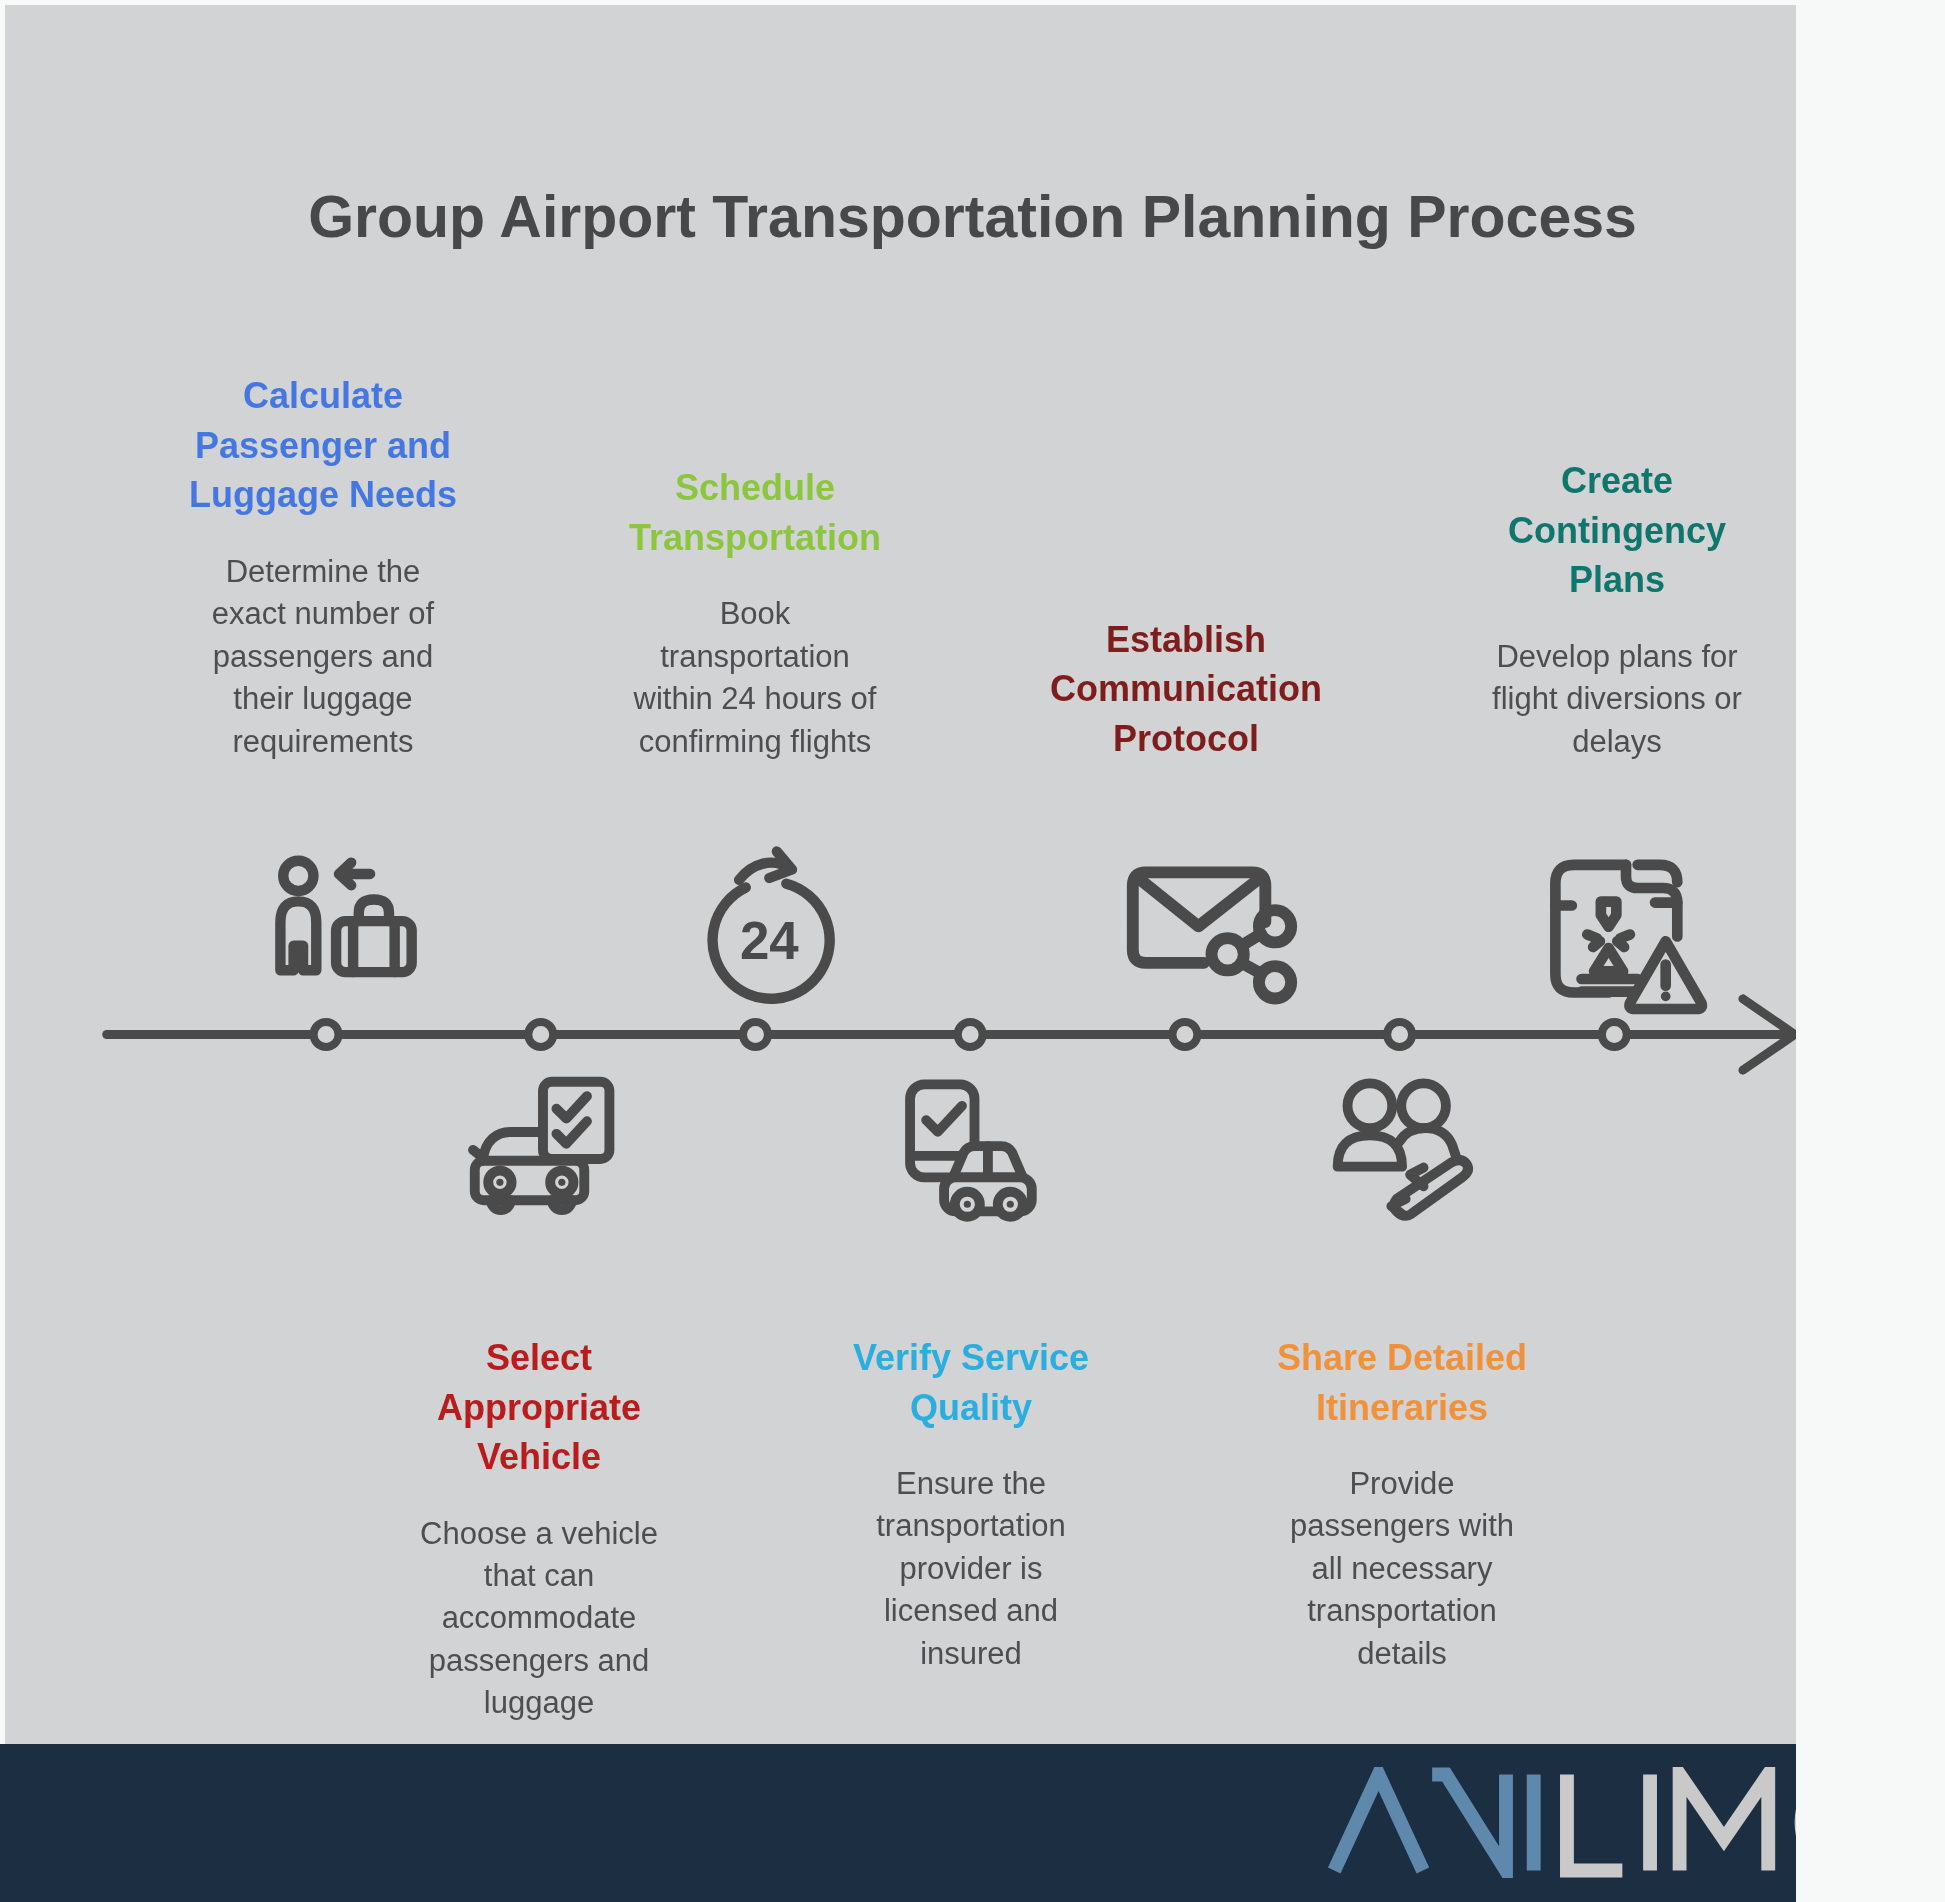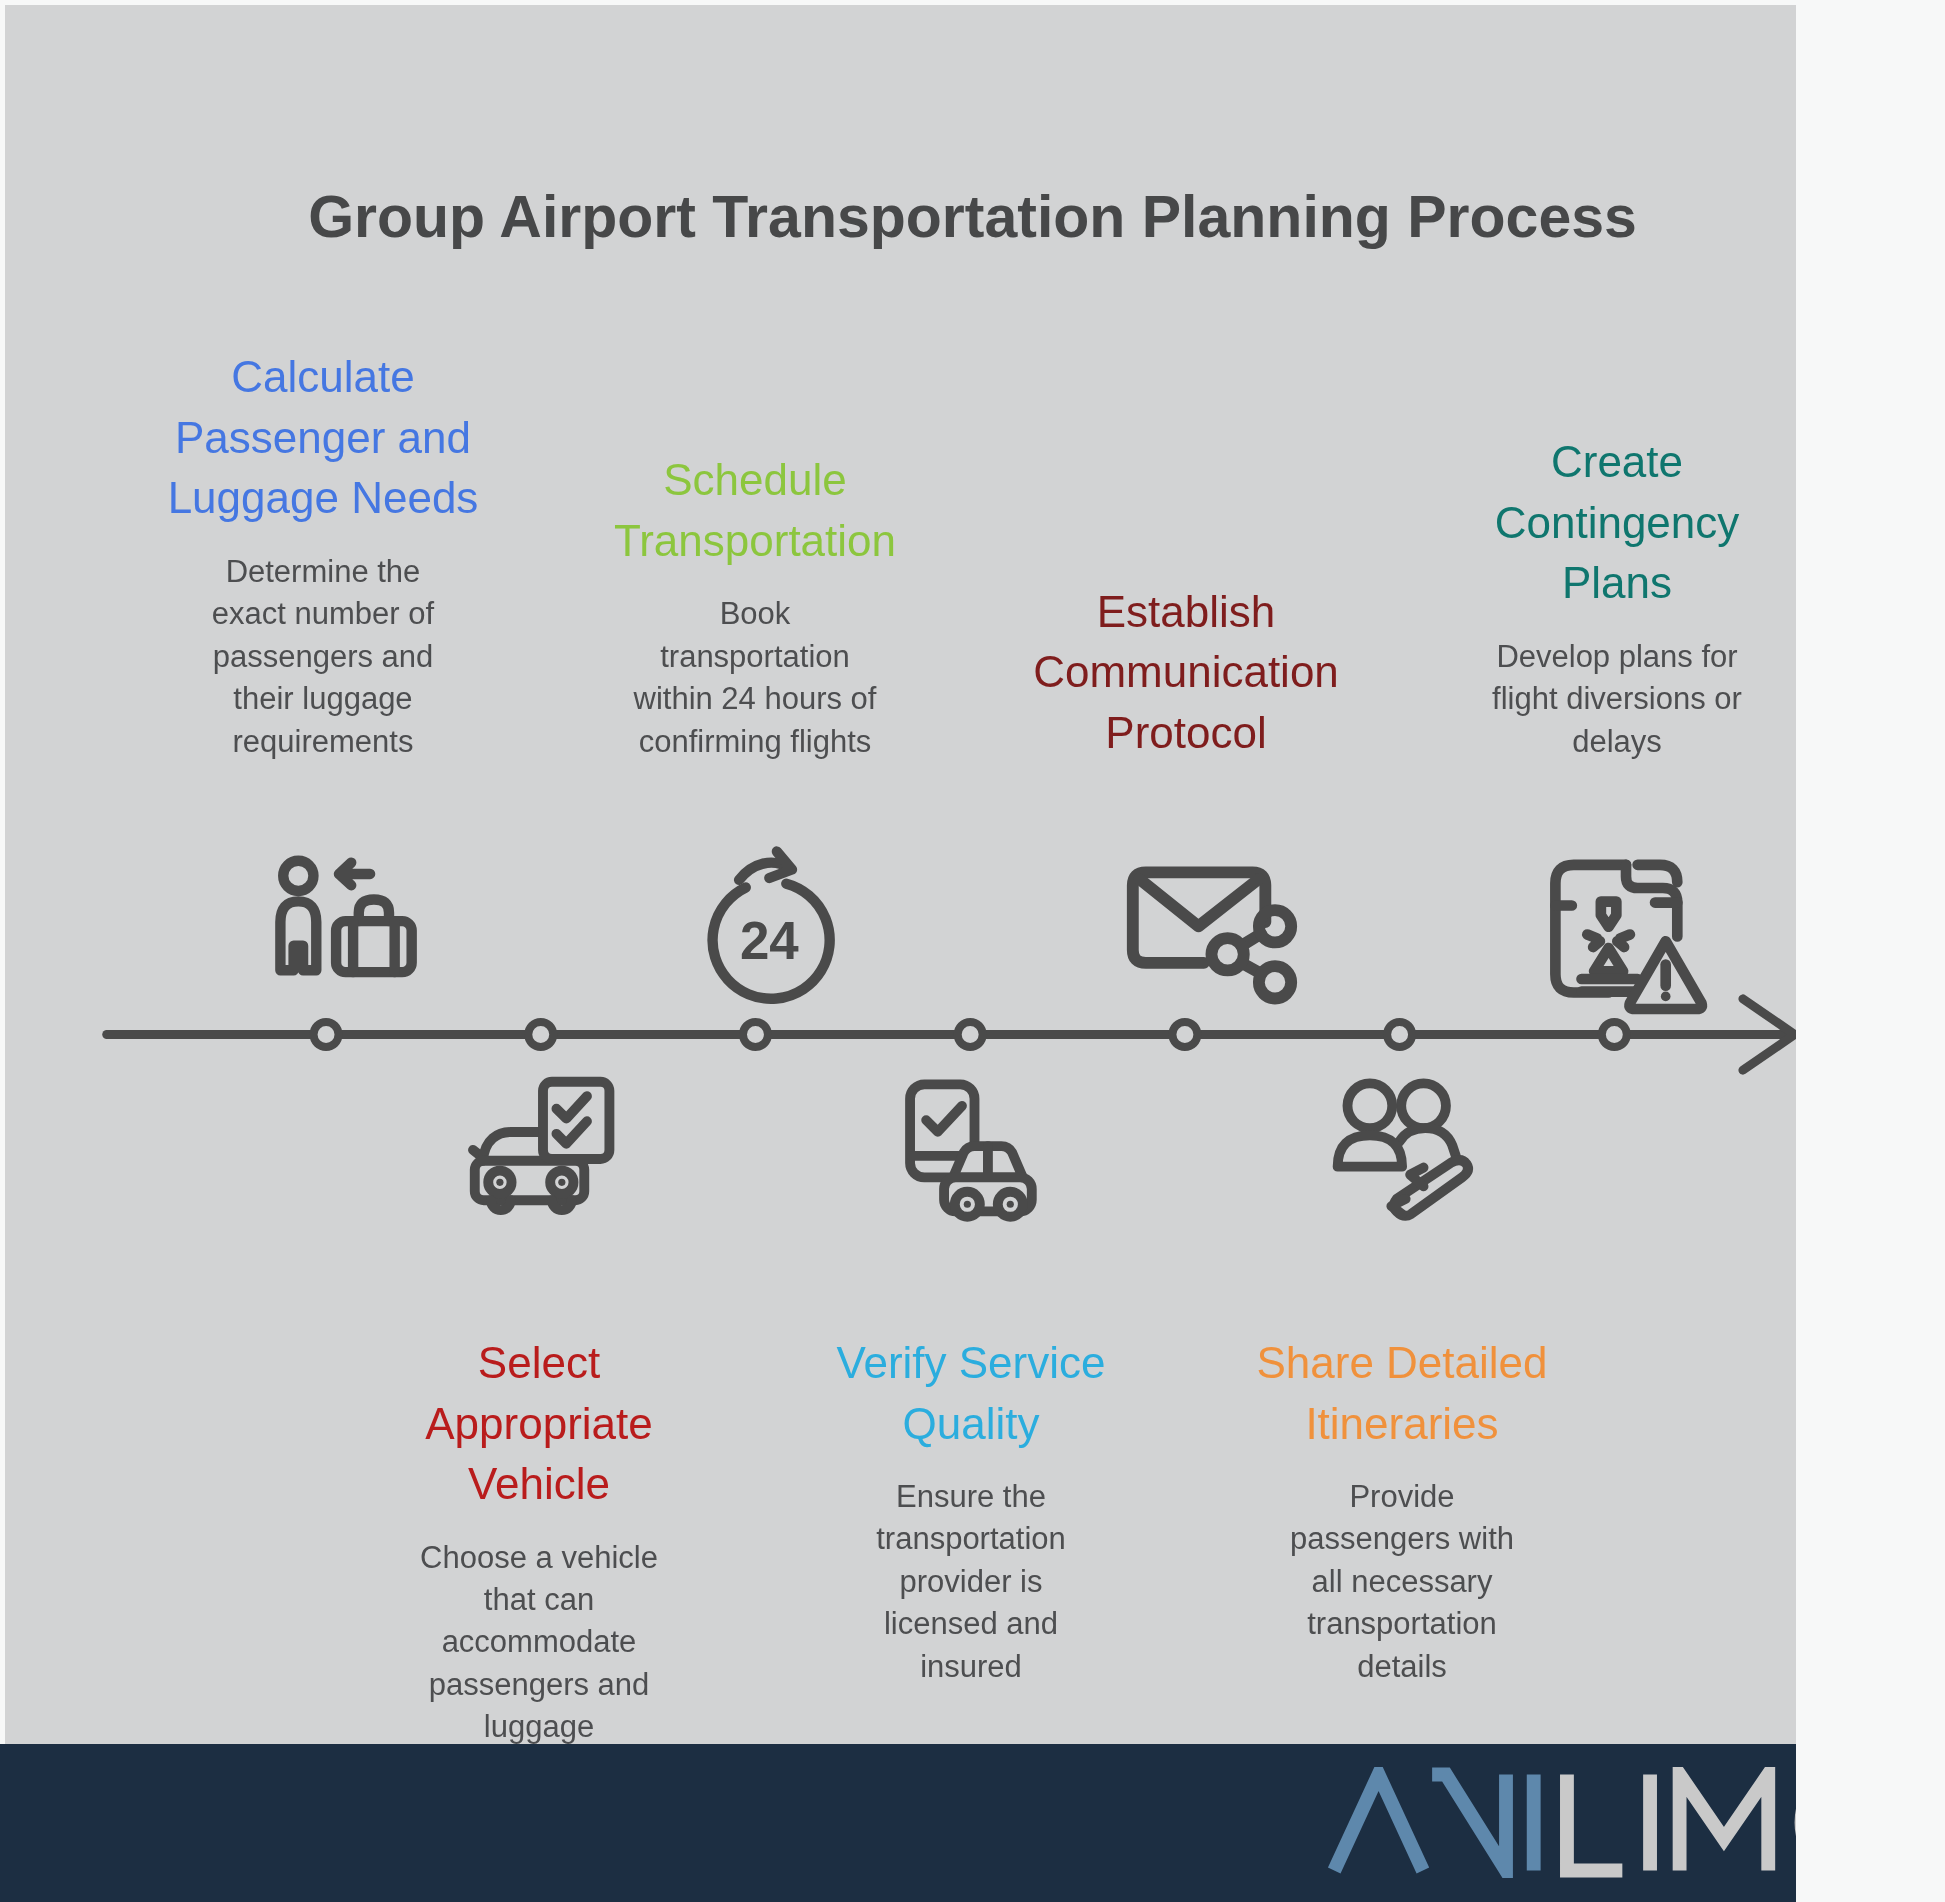--- a/index.html
+++ b/index.html
@@ -4,22 +4,22 @@
 <style>
   html,body{margin:0;padding:0;background:#f7f8f8;}
   .stage{position:relative;width:1796px;height:1902px;background:#f7f8f8;overflow:hidden;
          font-family:"Liberation Sans", sans-serif;}
   .canvas{position:absolute;left:5.4px;top:5.4px;width:1934px;height:1739px;background:#d2d3d4;}
   .footer{position:absolute;left:0;bottom:0;width:1945px;height:158px;background:#1c2e42;}
   .title{position:absolute;left:0;top:183px;width:1945px;text-align:center;
          font-size:59px;font-weight:bold;color:#474849;letter-spacing:0;}
   .step{position:absolute;width:376px;display:flex;flex-direction:column;align-items:center;
         text-align:center;}
-  .step .heading{font-size:44px;font-weight:normal;line-height:1.375;white-space:pre-line;}
-  .step .body{font-size:31px;line-height:1.37;color:#4d4e50;white-space:pre-line;margin-top:22px;}
+  .step .heading{font-size:36px;font-weight:bold;line-height:1.375;white-space:pre-line;}
+  .step .body{font-size:31px;line-height:1.37;color:#4d4e50;white-space:pre-line;margin-top:31px;}
   .step.top{justify-content:flex-end;}
   svg{display:block;}
   .icon path,.icon circle,.icon rect,.icon ellipse,.icon polyline{
       fill:none;stroke:#4a4a4a;stroke-width:11;stroke-linecap:round;stroke-linejoin:round;}
   .icon .bgfill{fill:#d2d3d4;}
   .icon .solid{fill:#4a4a4a;stroke:none;}
   .icon text{fill:#4a4a4a;font-family:"Liberation Sans",sans-serif;font-weight:bold;}
   .tl-line{fill:none;stroke:#4a4a4a;stroke-width:10;stroke-linecap:round;stroke-linejoin:round;}
   .tl-dot{fill:#d2d3d4;stroke:#4a4a4a;stroke-width:9;}
   .logo-blue{fill:none;stroke:#5e88ac;stroke-width:15;stroke-linecap:butt;stroke-linejoin:miter;}

